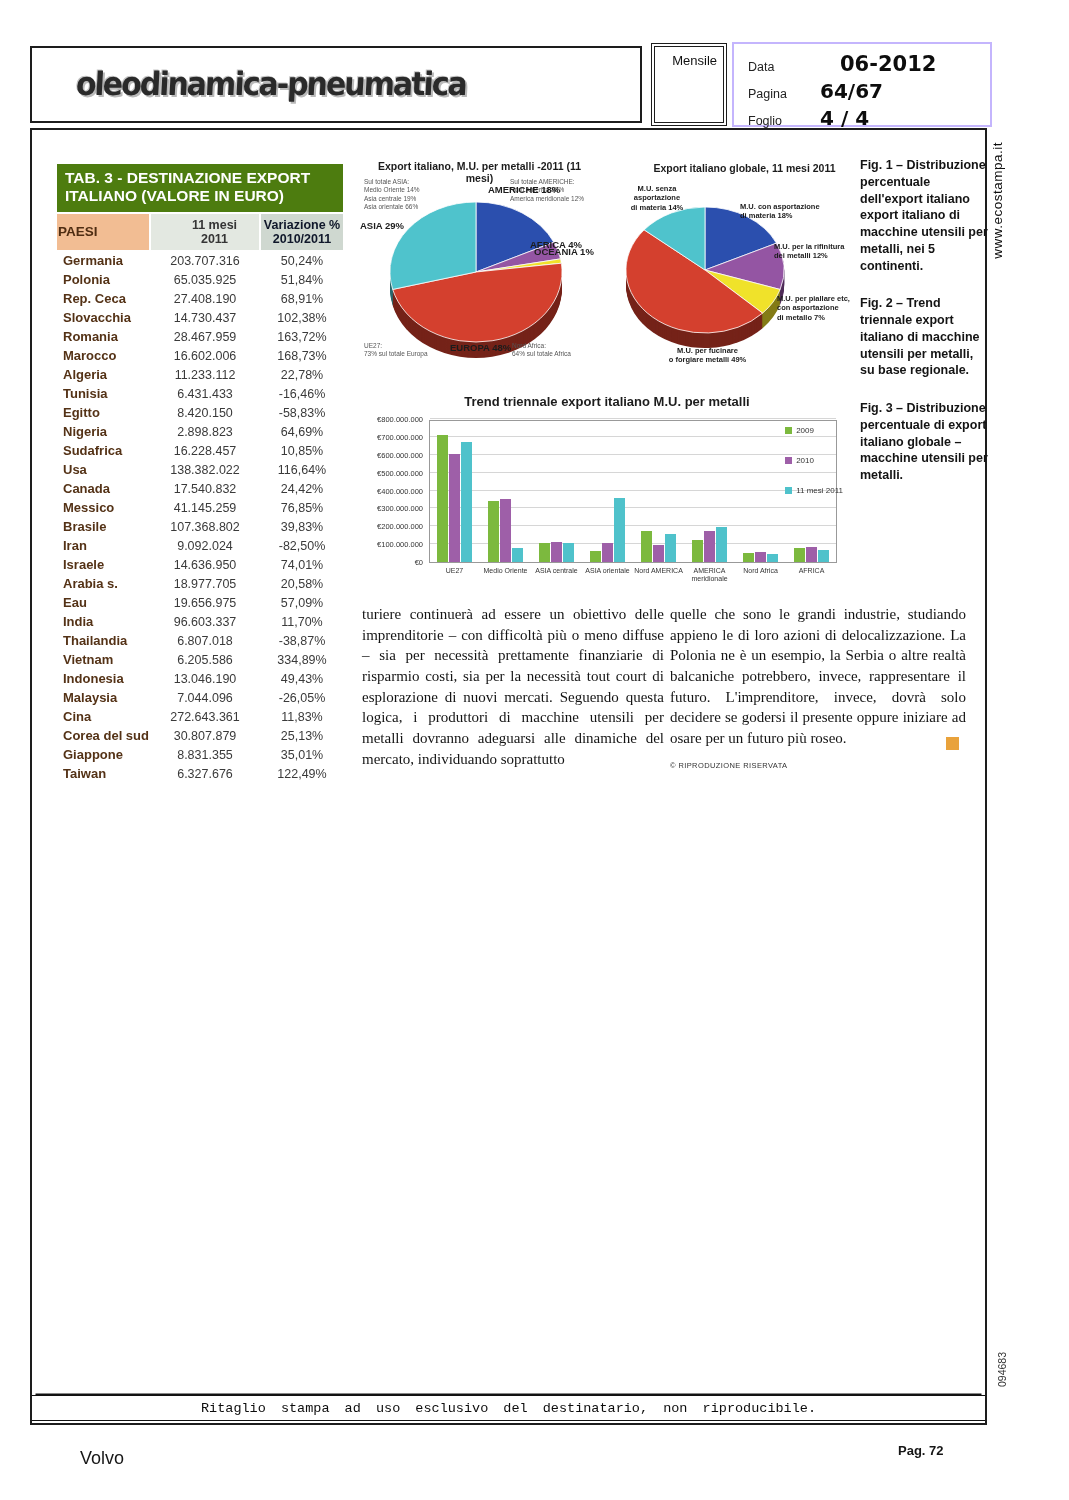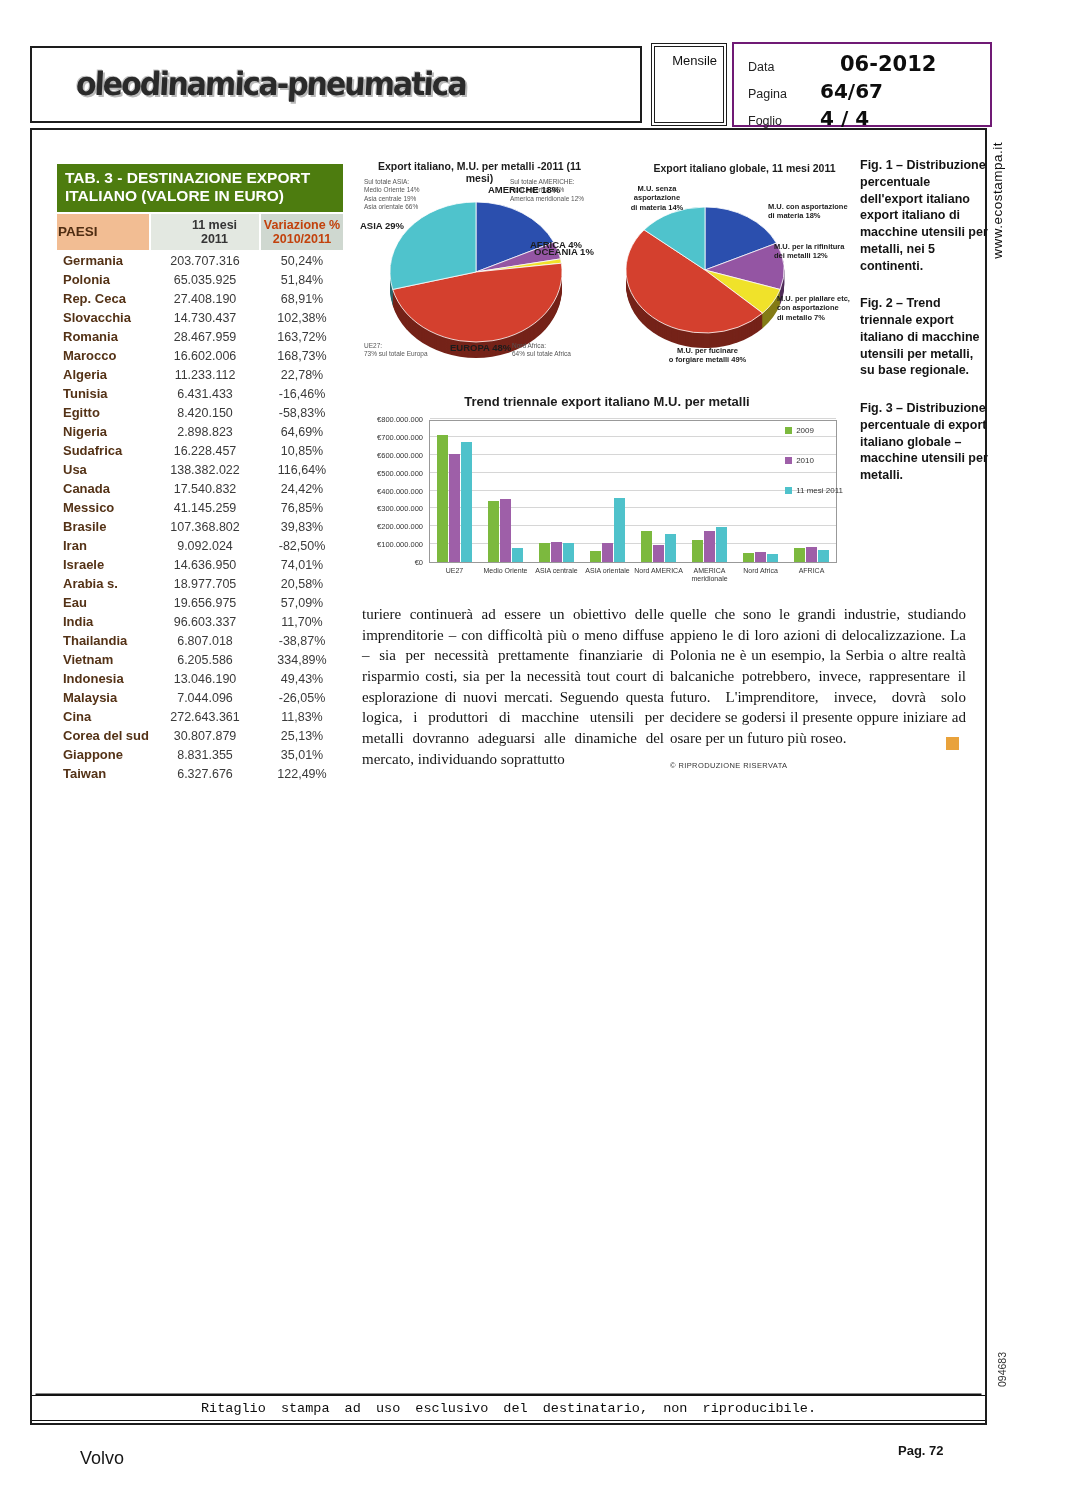--- a/index.html
+++ b/index.html
@@ -8,21 +8,21 @@
   .page { position:relative; width:1069px; height:1500px; background:#fff; overflow:hidden; }
 
   
   .logo-box { position:absolute; left:30px; top:46px; width:612px; height:77px; border:2px solid #1d1d1d; background:#fff; }
   .logo-text { position:absolute; left:44px; top:18px; font-family:"DejaVu Sans", sans-serif; font-weight:bold;
                font-size:30px; letter-spacing:-2px; color:#2a2a2a; transform:skewX(-3deg) scaleY(1.08);
                text-shadow:2px 2px 0 rgba(130,130,130,.55), -1px -1px 0 rgba(90,90,90,.35); }
   .mensile-box { position:absolute; left:654px; top:46px; width:70px; height:77px; border:1.5px solid #1d1d1d;
                  outline:1.5px solid #1d1d1d; outline-offset:2px; background:#fff; }
   .mensile-box span { position:absolute; top:6px; right:6px; font-size:13px; color:#111; }
-  .meta-box { position:absolute; left:732px; top:42px; width:260px; height:85px; border:2px solid #701a75; background:#fff; padding:8px 0 0 14px; }
+  .meta-box { position:absolute; left:732px; top:42px; width:260px; height:85px; border:2px solid #c4b5fd; background:#fff; padding:8px 0 0 14px; }
   .meta-row { display:flex; align-items:baseline; margin-bottom:3px; }
   .meta-label { width:72px; font-size:12.5px; color:#222; }
   .meta-value { font-size:20px; font-weight:bold; color:#0d0d0d; font-family:"DejaVu Sans", sans-serif; }
   .meta-value.data { padding-left:20px; font-size:21px; }
 
   
   .site-vertical { position:absolute; left:990px; top:142px; writing-mode:vertical-rl; transform:rotate(180deg);
                    font-size:13.5px; letter-spacing:.5px; color:#0d0d0d; }
   .code-vertical { position:absolute; left:996px; top:1352px; writing-mode:vertical-rl; transform:rotate(180deg);
                    font-size:10.5px; color:#333; }
@@ -30,21 +30,21 @@
   
   .frame { position:absolute; left:30px; top:128px; width:957px; height:1297px; border:2px solid #1d1d1d; background:#fff; }
 
   
   .table-block { position:absolute; left:25px; top:34px; width:286px; }
   .table-title { background:#4d7c0f; color:#fff; font-weight:bold; font-size:15.5px; line-height:1.18; padding:5px 8px 6px 8px; }
   .tgrid { display:grid; grid-template-columns:92px 108px 82px; column-gap:2px; row-gap:1px; margin-top:2px; }
   .th { font-weight:bold; font-size:12.5px; display:flex; align-items:center; height:36px; white-space:pre-line; }
   .th.c1 { background:#f2bd93; color:#4f2d12; padding-left:1px; font-size:13.5px; }
   .th.c2 { background:#e3e8e1; color:#353535; justify-content:center; text-align:center;padding-left:19px; }
-  .th.c3 { background:#cfd8d0; color:#c2410c; justify-content:center; text-align:center; }
+  .th.c3 { background:#cfd8d0; color:#0f172a; justify-content:center; text-align:center; }
   .td { height:18px; display:flex; align-items:center; font-size:12.5px; }
   .td.country { font-weight:bold; color:#543216; padding-left:6px; font-size:13px; }
   .td.num { justify-content:center; color:#3a3a3a; }
 
   
   .ctitle { position:absolute; font-weight:bold; font-size:10.5px; color:#1c1c1c; text-align:center; }
   .pann { position:absolute; font-size:6.5px; line-height:1.3; color:#555; white-space:pre-line; }
   .plabel { position:absolute; font-weight:bold; font-size:7.5px; line-height:1.25; white-space:pre-line; color:#1c1c1c; }
   .plabel.big { font-size:9.5px; }
   svg.pie { position:absolute; }
@@ -402,21 +402,21 @@
           <path d="M 85 73 L 24.129453820712648 32.842288645832554 A 79 63 0 0 1 84.99999999999999 10 Z" fill="rgb(43,107,112)"></path>
           <path d="M 85 72 L 85 9 A 79 63 0 0 1 156.48133714481554 45.175904631400414 Z" fill="#2b4fae" stroke="#fff" stroke-width="0.8"></path>
           <path d="M 85 72 L 156.48133714481554 45.175904631400414 A 79 63 0 0 1 160.13346478731714 91.46807064562168 Z" fill="#9455a3" stroke="#fff" stroke-width="0.8"></path>
           <path d="M 85 72 L 160.13346478731714 91.46807064562168 A 79 63 0 0 1 142.58852156629152 115.12646767350739 Z" fill="#f0e22a" stroke="#fff" stroke-width="0.8"></path>
           <path d="M 85 72 L 142.58852156629152 115.12646767350739 A 79 63 0 0 1 24.129453820712648 31.842288645832554 Z" fill="#d4402e" stroke="#fff" stroke-width="0.8"></path>
           <path d="M 85 72 L 24.129453820712648 31.842288645832554 A 79 63 0 0 1 84.99999999999999 9 Z" fill="#4fc3cc" stroke="#fff" stroke-width="0.8"></path>
         </svg>
       <div class="plabel" style="left:585px; top:54px; width:80px; text-align:center;">M.U. senza
 asportazione
 di materia 14%</div>
-      <div class="plabel" style="left:736px; top:72px; width:115px;">M.U. con asportazione
+      <div class="plabel" style="left:708px; top:72px; width:115px;">M.U. con asportazione
 di materia 18%</div>
       <div class="plabel" style="left:742px; top:112px; width:100px;">M.U. per la rifinitura
 dei metalli 12%</div>
       <div class="plabel" style="left:745px; top:164px; width:100px;">M.U. per piallare etc,
 con asportazione
 di metallo 7%</div>
       <div class="plabel" style="left:608px; top:216px; width:135px; text-align:center;">M.U. per fucinare
 o forgiare metalli 49%</div>
     </div>
 

